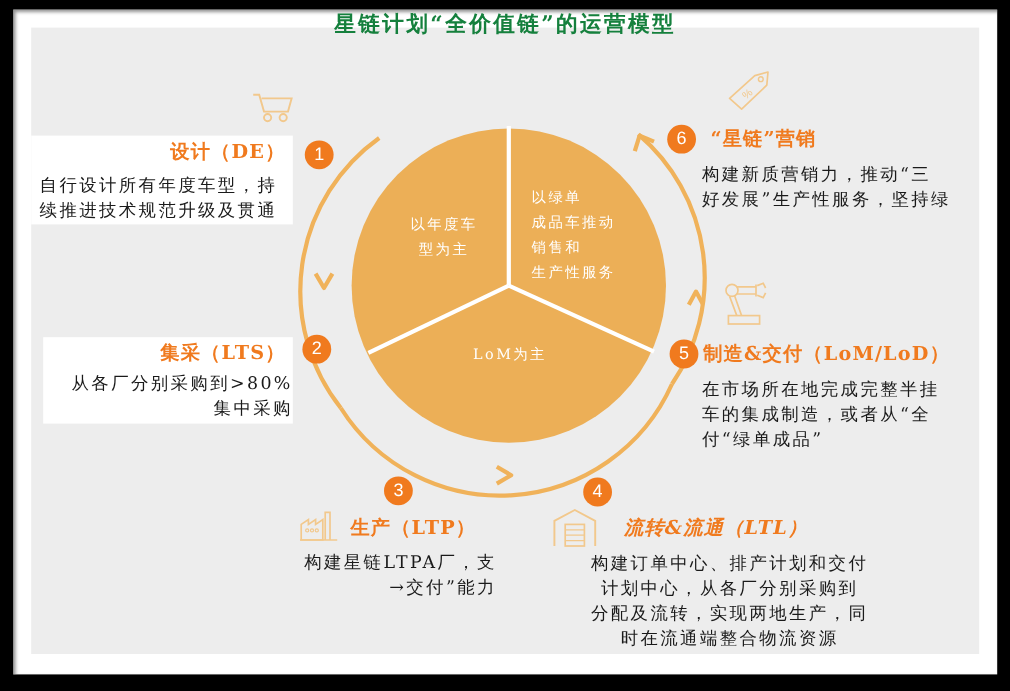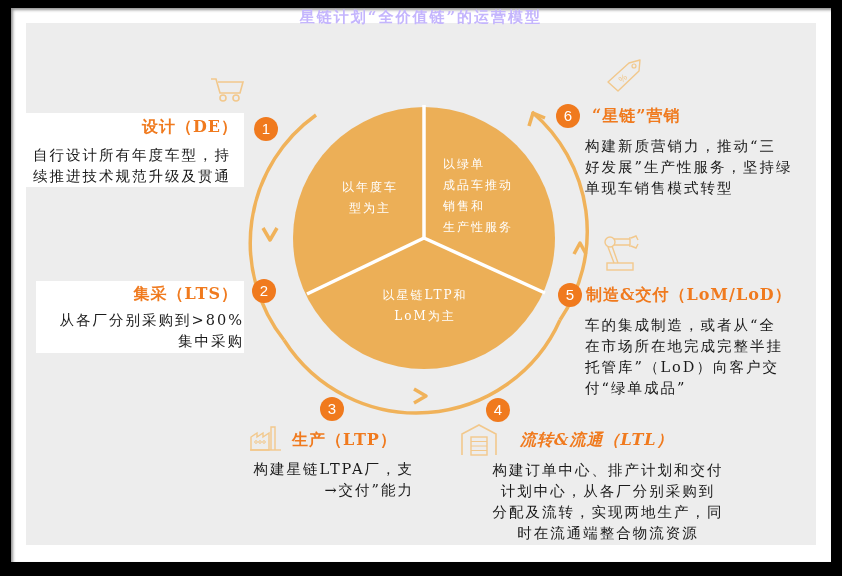--- a/index.html
+++ b/index.html
@@ -1,22 +1,22 @@
 <!DOCTYPE html>
 <html><head>
 <meta charset="utf-8">
 <style>
   html, body { margin:0; padding:0; }
   body { width:842px; height:576px; background:#000; position:relative; overflow:hidden;
          font-family:"DejaVu Serif", "Liberation Serif", serif; }
   .card { position:absolute; left:11px; top:8px; width:820px; height:554px; background:#ffffff;
           box-shadow: 2px 2px 3px rgba(120,120,120,0.8) inset; }
   .panel { position:absolute; left:26px; top:23px; width:790px; height:522px; background:#ededed; }
-  .title { position:absolute; left:0; top:8px; width:100%; text-align:center; font-size:15px;
-           font-weight:bold; color:#c4b5fd; letter-spacing:2px; }
+  .title { position:absolute; left:0; top:8px; width:100%; text-align:center; font-size:18px;
+           font-weight:bold; color:#15803d; letter-spacing:2px; }
   svg.diagram { position:absolute; left:0; top:0; }
   .badge { position:absolute; width:24px; height:24px; border-radius:50%; background:#f07a1e; color:#fff;
            font-family:"Liberation Sans", sans-serif; font-size:15px; line-height:24px; text-align:center; }
   .step-title { position:absolute; color:#f07a1e; font-size:16px; font-weight:bold; white-space:nowrap; letter-spacing:1px; }
   .step-desc { position:absolute; color:#1a1a1a; font-size:14.5px; line-height:21px; letter-spacing:2px; }
   .whitebox { position:absolute; background:#fff; }
   .pie-label { position:absolute; color:#fff; font-size:12px; line-height:21px; letter-spacing:2px; }
   .icon { position:absolute; }
 </style>
 </head>
@@ -48,21 +48,20 @@
   <div>以年度车</div>
   <div>型为主</div>
 </div>
 <div class="pie-label" style="left:443px; top:154px; width:110px;">
   <div>以绿单</div>
   <div>成品车推动</div>
   <div>销售和</div>
   <div>生产性服务</div>
 </div>
 <div class="pie-label" style="left:360px; top:285px; width:130px; text-align:center;">
-  <div>以星链LTP和</div>
   <div>LoM为主</div>
 </div>
 
 <svg class="icon" style="left:210px; top:76px;" width="36" height="28" viewBox="0 0 36 28">
   <path d="M1 3 H6 L10 17 H30 L33 6 H8" fill="none" stroke="#f2c88c" stroke-width="1.6"></path>
   <circle cx="13" cy="22" r="3" fill="none" stroke="#f2c88c" stroke-width="1.6"></circle>
   <circle cx="26" cy="22" r="3" fill="none" stroke="#f2c88c" stroke-width="1.6"></circle>
 </svg>
 <div class="whitebox" style="left:26px; top:113px; width:218px; height:74px;"></div>
 <div class="step-title" style="right:604px; top:117px;">设计（DE）</div>
@@ -114,30 +113,28 @@
 <svg class="icon" style="left:603px; top:233px;" width="44" height="40" viewBox="0 0 44 40">
   <circle cx="7" cy="9" r="5" fill="none" stroke="#f2c88c" stroke-width="1.4"></circle>
   <path d="M11 6 H27 M11 12 H27 M27 4 V14" fill="none" stroke="#f2c88c" stroke-width="1.4"></path>
   <path d="M28 5 L33 3 L35 7 M28 13 L33 15 L35 11" fill="none" stroke="#f2c88c" stroke-width="1.4"></path>
   <path d="M5 14 L11 30 M9 13 L15 30" fill="none" stroke="#f2c88c" stroke-width="1.4"></path>
   <rect x="4" y="30" width="26" height="7" fill="none" stroke="#f2c88c" stroke-width="1.4"></rect>
 </svg>
 <div class="badge" style="left:558px; top:283px;">5</div>
 <div class="step-title" style="left:586px; top:285px;">制造&amp;交付（LoM/LoD）</div>
 <div class="step-desc" style="left:585px; top:315px; width:230px;">
+  <div>在市场所在地完成完整半挂</div>
   <div>车的集成制造，或者从“全</div>
-  <div>在市场所在地完成完整半挂</div>
-  <div>托管库”（LoD）向客户交</div>
   <div>付“绿单成品”</div>
 </div>
 
 <svg class="icon" style="left:605px; top:58px;" width="40" height="36" viewBox="0 0 40 36">
   <path d="M3 24 L24 5 L35 2 L34 13 L13 33 Z" fill="none" stroke="#f2c88c" stroke-width="1.4" stroke-linejoin="round"></path>
   <circle cx="29" cy="8" r="2" fill="none" stroke="#f2c88c" stroke-width="1.2"></circle>
   <text x="14" y="24" font-size="9" fill="#f2c88c" font-family="Liberation Sans, sans-serif" transform="rotate(-40 17 21)">%</text>
 </svg>
 <div class="badge" style="left:556px; top:104px;">6</div>
 <div class="step-title" style="left:592px; top:106px;">“星链”营销</div>
 <div class="step-desc" style="left:585px; top:136px; width:230px;">
   <div>构建新质营销力，推动“三</div>
   <div>好发展”生产性服务，坚持绿</div>
-  <div>单现车销售模式转型</div>
 </div>
 
 </body></html>

